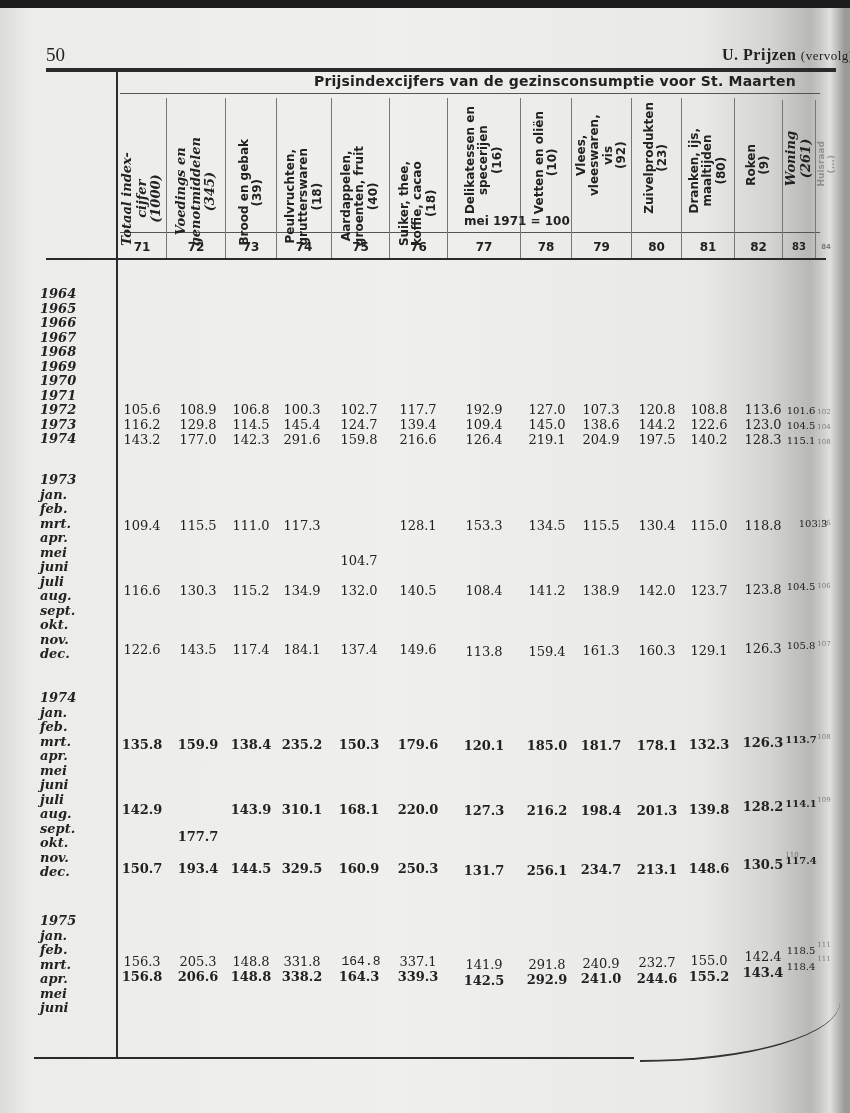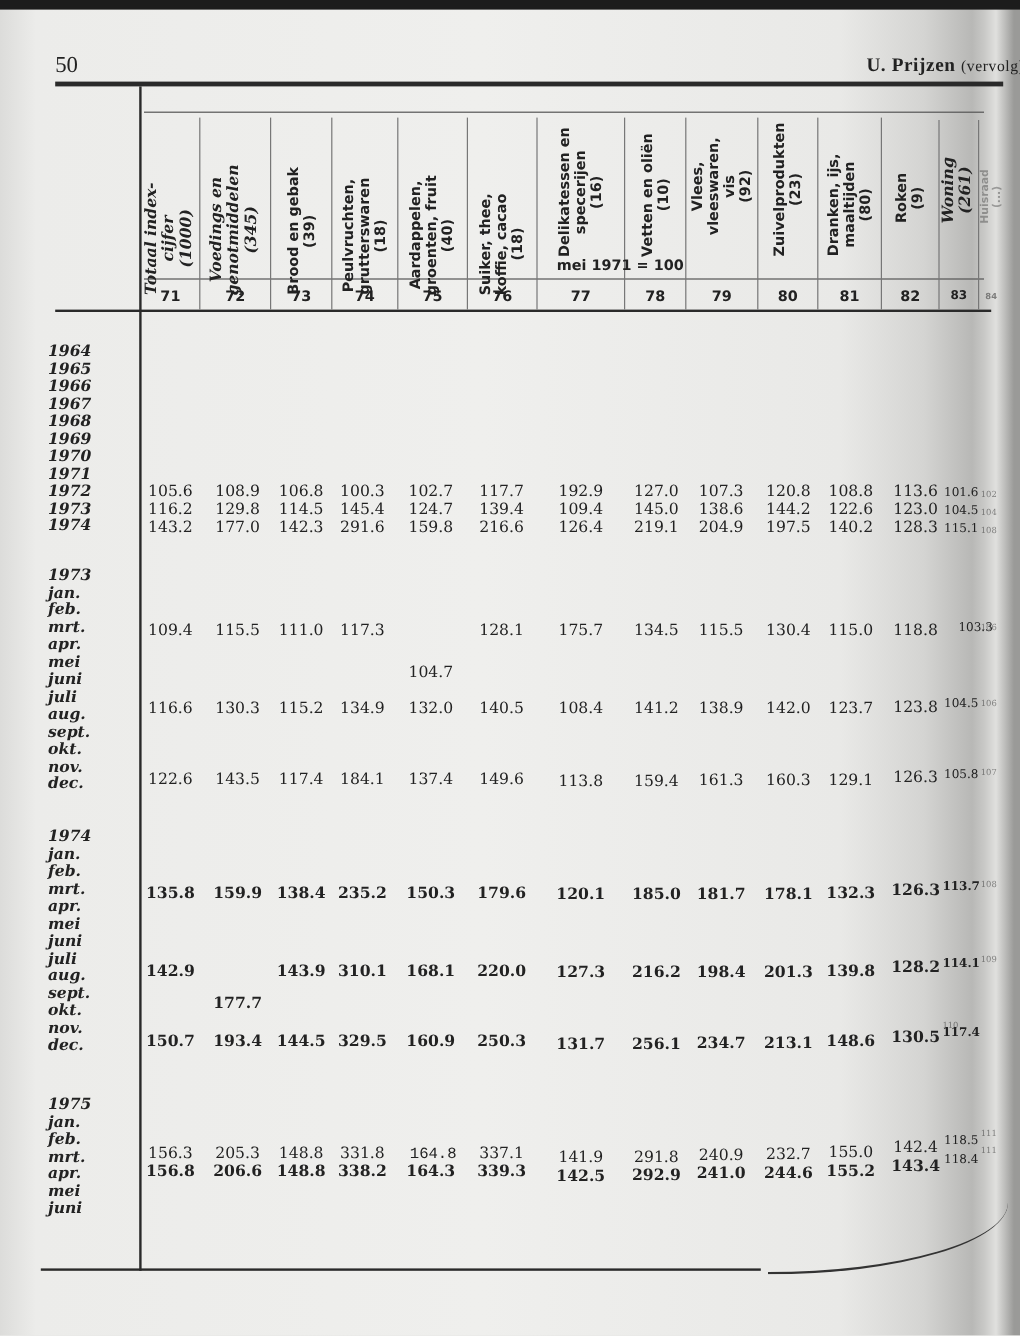--- a/index.html
+++ b/index.html
@@ -80,20 +80,21 @@
 <div class="page">
   <div class="topbar"></div>
 
   <div class="page-number">50</div>
   <div class="section-title">
     <span>U.  Prijzen</span>
     <span class="cont">(vervolg)</span>
   </div>
 
   <div class="rule-thick" style="left:46px; top:68px; width:790px; height:4px;"></div>
+  <div class="table-title">Prijsindexcijfers van de gezinsconsumptie voor St. Maarten</div>
   <div class="rule-thin" style="left:120px; top:93px; width:700px; height:1px;"></div>
   <div class="rule-thin" style="left:120px; top:232px; width:700px; height:1px;"></div>
   <div class="rule-thick" style="left:46px; top:258px; width:780px; height:2px;"></div>
   <div class="vline" style="left:116px; top:72px; height:987px;"></div>
   <div class="rule-thick" style="left:34px; top:1057px; width:600px; height:2px;"></div>
   <div class="bottom-curve"></div>
 
   <div class="colsep" style="left:166px; top:98px; height:160px;"></div>
   <div class="colsep" style="left:225px; top:98px; height:160px;"></div>
   <div class="colsep" style="left:276px; top:98px; height:160px;"></div>
@@ -295,21 +296,21 @@
     <div class="val tiny" style="left:816px; top:435px;">108</div>
   </div>
 
   <div>
     <div class="val" style="left:110px; top:519px;">109.4</div>
     <div class="val" style="left:166px; top:519px;">115.5</div>
     <div class="val" style="left:219px; top:519px;">111.0</div>
     <div class="val" style="left:270px; top:519px;">117.3</div>
     <div class="val" style="left:327px; top:519px;margin-top:35px;">104.7</div>
     <div class="val" style="left:386px; top:519px;">128.1</div>
-    <div class="val" style="left:452px; top:519px;">175.7</div>
+    <div class="val" style="left:452px; top:519px;">153.3</div>
     <div class="val" style="left:515px; top:519px;">134.5</div>
     <div class="val" style="left:569px; top:519px;">115.5</div>
     <div class="val" style="left:625px; top:519px;">130.4</div>
     <div class="val" style="left:677px; top:519px;">115.0</div>
     <div class="val" style="left:731px; top:519px;">118.8</div>
     <div class="val small" style="left:781px; top:517px;padding-left:12px;">103.3</div>
     <div class="val tiny" style="left:816px; top:516px;">106</div>
   </div>
   <div>
     <div class="val" style="left:110px; top:584px;">116.6</div>

